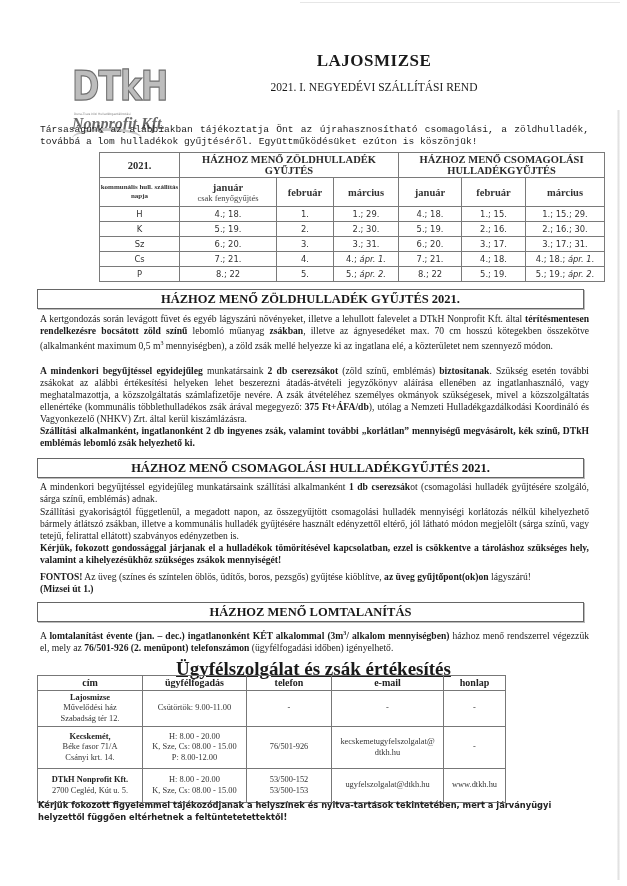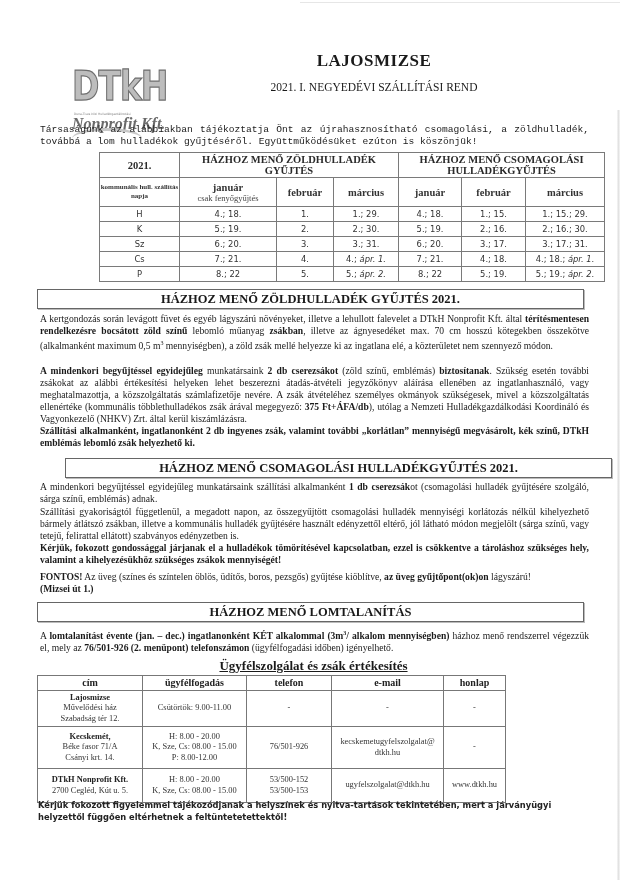--- a/index.html
+++ b/index.html
@@ -32,21 +32,21 @@
   table.sched td.hd { font-family: "Liberation Serif", serif; font-weight: bold; font-size: 10.5px; color: #2a2a2a; line-height: 11px; }
   table.sched td.sub { font-family: "Liberation Serif", serif; height: 28px; }
   table.sched td.sub .m { font-weight: bold; font-size: 10.5px; display: block; }
   table.sched td.sub .s { font-size: 8.5px; display: block; color: #444; }
   table.sched td.small { font-family: "Liberation Serif", serif; font-weight: bold; font-size: 7px; line-height: 9px; color: #333; }
   table.sched i { font-style: italic; text-align: center; }
 
   .box { position: absolute; left: 37px; width: 545px; height: 18px; border: 1px solid #666; box-shadow: 1px 1px 0 #bbb;
     text-align: center; font-weight: bold; font-size: 12.5px; line-height: 18px; }
 
-  .subttl { position: absolute; left: 0; width: 627px; text-align: center; top: 658px; font-weight: bold; font-size: 13px; text-decoration: underline; }
+  .subttl { position: absolute; left: 0; width: 627px; text-align: center; top: 658px; font-weight: bold; font-size: 19px; text-decoration: underline; }
 
   table.contact { position: absolute; left: 37px; top: 675px; border-collapse: collapse; font-size: 8.4px; }
   table.contact td { border: 1px solid #777; text-align: center; vertical-align: middle; padding: 0 2px; color: #333; line-height: 10.5px; }
   table.contact tr.h td { font-weight: bold; font-size: 10px; height: 14px; color: #222; }
   table.contact td b { color: #222; }
 
   .foot { position: absolute; left: 38px; top: 799px; width: 560px; font-family: "DejaVu Sans", sans-serif; font-weight: bold; font-size: 8.3px; line-height: 12px; color: #222; }
 </style>
 </head>
 <body>
@@ -154,21 +154,21 @@
         <td>5.; 19.; <i>ápr. 2.</i></td>
       </tr>
     </tbody>
 </table>
 
 <div class="box" style="top:289px;">HÁZHOZ MENŐ ZÖLDHULLADÉK GYŰJTÉS 2021.</div>
 <div class="para" style="top:313px;"><span>A kertgondozás során levágott füvet és egyéb lágyszárú növényeket, illetve a lehullott falevelet a DTkH Nonprofit Kft. által </span><b>térítésmentesen rendelkezésre bocsátott zöld színű</b><span> lebomló műanyag </span><b>zsákban</b><span>, illetve az ágnyesedéket max. 70 cm hosszú kötegekben összekötve (alkalmanként maximum 0,5 m</span><sup style="font-size:6px">3</sup><span> mennyiségben), a zöld zsák mellé helyezze ki az ingatlana elé, a közterületet nem szennyező módon.</span></div>
 <div class="para" style="top:365px;"><b>A mindenkori begyűjtéssel egyidejűleg</b><span> munkatársaink </span><b>2 db cserezsákot</b><span> (zöld színű, emblémás) </span><b>biztosítanak</b><span>. Szükség esetén további zsákokat az alábbi értékesítési helyeken lehet beszerezni átadás-átvételi jegyzőkönyv aláírása ellenében az ingatlanhasználó, vagy meghatalmazottja, a közszolgáltatás számlafizetője nevére. A zsák átvételéhez személyes okmányok szükségesek, mivel a közszolgáltatás ellenértéke (kommunális többlethulladékos zsák árával megegyező: </span><b>375 Ft+ÁFA/db</b><span>), utólag a Nemzeti Hulladékgazdálkodási Koordináló és Vagyonkezelő (NHKV) Zrt. által kerül kiszámlázásra.</span></div>
 <div class="para" style="top:425px;font-weight:bold;">Szállítási alkalmanként, ingatlanonként 2 db ingyenes zsák, valamint további „korlátlan” mennyiségű megvásárolt, kék színű, DTkH emblémás lebomló zsák helyezhető ki.</div>
 
-<div class="box" style="top:458px;margin-left:28px;">HÁZHOZ MENŐ CSOMAGOLÁSI HULLADÉKGYŰJTÉS 2021.</div>
+<div class="box" style="top:458px;">HÁZHOZ MENŐ CSOMAGOLÁSI HULLADÉKGYŰJTÉS 2021.</div>
 <div class="para" style="top:481px;"><span>A mindenkori begyűjtéssel egyidejűleg munkatársaink szállítási alkalmanként </span><b>1 db cserezsák</b><span>ot (csomagolási hulladék gyűjtésére szolgáló, sárga színű, emblémás) adnak.</span></div>
 <div class="para" style="top:506px;">Szállítási gyakoriságtól függetlenül, a megadott napon, az összegyűjtött csomagolási hulladék mennyiségi korlátozás nélkül kihelyezhető bármely átlátszó zsákban, illetve a kommunális hulladék gyűjtésére használt edényzettől eltérő, jól látható módon megjelölt (sárga színű, vagy tetejű, felirattal ellátott) szabványos edényzetben is.</div>
 <div class="para" style="top:542px;font-weight:bold;">Kérjük, fokozott gondossággal járjanak el a hulladékok tömörítésével kapcsolatban, ezzel is csökkentve a tároláshoz szükséges hely, valamint a kihelyezésükhöz szükséges zsákok mennyiségét!</div>
 <div class="para" style="top:571px;"><b>FONTOS!</b><span> Az üveg (színes és színtelen öblös, üdítős, boros, pezsgős) gyűjtése kiöblítve, </span><b>az üveg gyűjtőpont(ok)on</b><span> lágyszárú! </span><br><b>(Mizsei út 1.)</b></div>
 
 <div class="box" style="top:602px;">HÁZHOZ MENŐ LOMTALANÍTÁS</div>
 <div class="para" style="top:627px;"><span>A </span><b>lomtalanítást évente (jan. – dec.) ingatlanonként KÉT alkalommal (3m</b><sup style="font-size:6px;font-weight:bold">3</sup><b>/ alkalom mennyiségben)</b><span> házhoz menő rendszerrel végezzük el, mely az </span><b>76/501-926 (2. menüpont) telefonszámon</b><span> (ügyfélfogadási időben) igényelhető.</span></div>
 
 <div class="subttl">Ügyfélszolgálat és zsák értékesítés</div>
 

